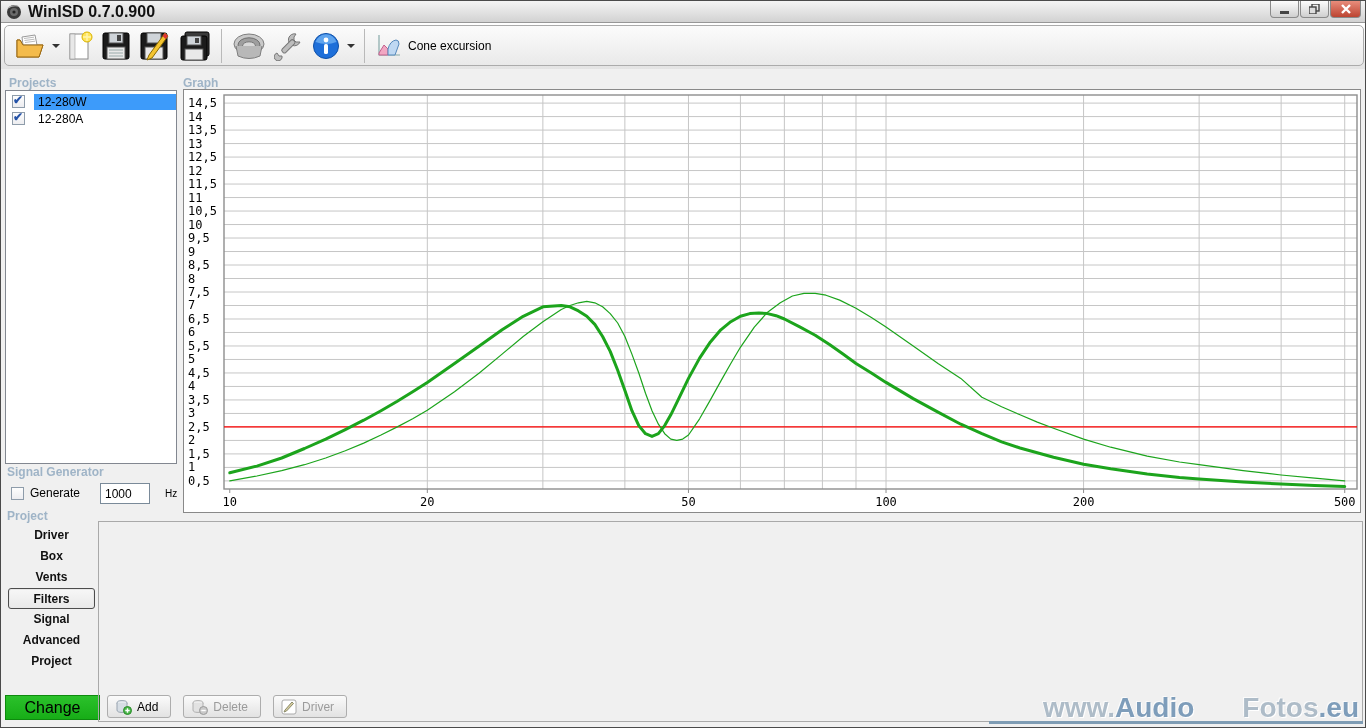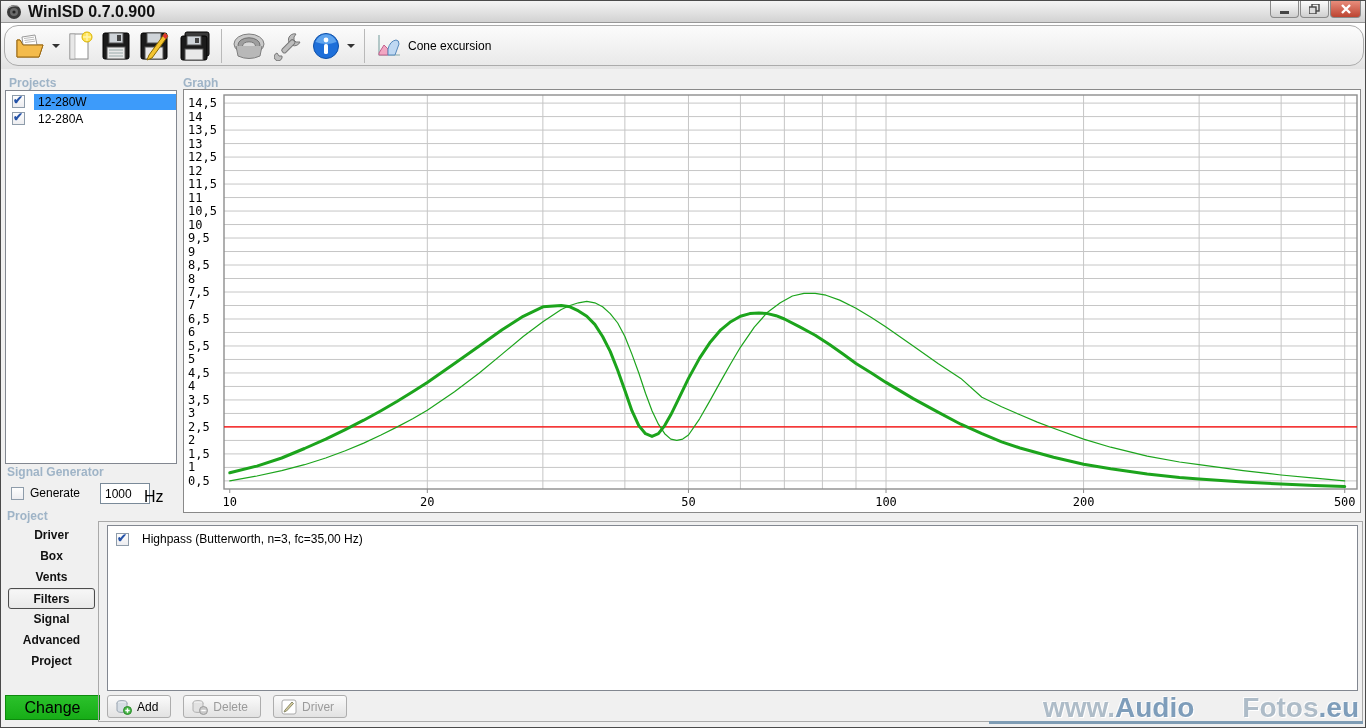--- a/index.html
+++ b/index.html
@@ -16,21 +16,21 @@
   .titlebar .apptitle{font-weight:bold;font-size:16px;margin-left:6px;color:#111;}
   .winbtns{position:absolute;right:4px;top:0;display:flex;}
   .winbtn{width:29px;height:17px;border:1px solid #8a8a8a;border-top:none;
     border-radius:0 0 4px 4px;background:linear-gradient(#FDFDFD,#CFCFCF);
     display:flex;align-items:center;justify-content:center;margin-left:1px;}
   .winbtn.close{width:31px;background:linear-gradient(#E88D7C,#BC4431);}
   
   .toolbar{position:absolute;left:0;top:22px;width:1366px;height:46px;
     background:linear-gradient(#FFFFFF,#E3E3E3);}
   .toolbar-inner{position:absolute;left:3px;top:2px;right:3px;bottom:3px;
-    border:1px solid #ABABAB;border-radius:14px;display:flex;align-items:center;
+    border:1px solid #ABABAB;border-radius:5px;display:flex;align-items:center;
     padding:0 6px;background:linear-gradient(#FCFCFC,#E9E9E9);}
   .tbtn{height:38px;display:flex;align-items:center;justify-content:center;
     padding:0 4px;border-radius:3px;}
   .tb-sep{width:1px;height:34px;background:#B9B9B9;margin:0 6px;}
   .dd-arrow{width:0;height:0;border-left:4px solid transparent;border-right:4px solid transparent;
     border-top:4px solid #333;margin:0 3px;}
   .tb-combo{display:flex;align-items:center;gap:7px;padding:0 4px;font-size:12px;}
   
   .seclabel{position:absolute;font-weight:bold;font-size:12px;color:#9FB4C7;}
   
@@ -42,21 +42,21 @@
   
   .checkbox{display:inline-block;width:13px;height:13px;border:1px solid #8E9CAA;
     background:linear-gradient(#FDFDFD,#EDEDF0);position:relative;flex:none;}
   .checkbox.checked::after{content:"✔";position:absolute;left:0px;top:-3px;
     font-size:12px;color:#2553A8;font-weight:bold;}
   
   .sg-row{position:absolute;left:10px;top:485px;display:flex;align-items:center;}
   .sg-row label{margin-left:6px;font-size:12px;}
   .textinput{position:absolute;left:99px;top:482px;width:50px;height:21px;
     border:1px solid #7a8a99;font-size:12px;padding:2px 4px;font-family:"Liberation Sans",sans-serif;}
-  .sg-unit{position:absolute;left:143px;top:487px;font-size:16px;}
+  .sg-unit{position:absolute;left:164px;top:487px;font-size:10px;}
   
   .projnav{position:absolute;left:0;top:524px;width:101px;}
   .nav-item{height:21px;line-height:21px;text-align:center;font-size:12px;font-weight:600;color:#111;}
   .nav-item.active{border:1px solid #4d4d4d;border-radius:3px;margin:0 7px;
     background:linear-gradient(#F7F7F7,#E9E9E9);box-shadow:inset 0 0 0 1px #e8e8e8;}
   
   .change-btn{position:absolute;left:4px;top:694px;width:95px;height:25px;
     background:linear-gradient(#2BC12B,#17AD17);border:1px solid #0E8A0E;
     display:flex;align-items:center;justify-content:center;font-size:16px;color:#000;}
   
@@ -320,26 +320,20 @@
         <line x1="702.0200674639677" y1="399" x2="702.0200674639677" y2="403" stroke="#8E8E8E" stroke-width="1"></line>
         <text x="702.0200674639677" y="416" font-size="12" font-family="&quot;DejaVu Sans Mono&quot;, monospace" text-anchor="middle" fill="#000">100</text>
         <line x1="899.57463666534" y1="399" x2="899.57463666534" y2="403" stroke="#8E8E8E" stroke-width="1"></line>
         <text x="899.57463666534" y="416" font-size="12" font-family="&quot;DejaVu Sans Mono&quot;, monospace" text-anchor="middle" fill="#000">200</text>
         <line x1="1160.7275719660033" y1="399" x2="1160.7275719660033" y2="403" stroke="#8E8E8E" stroke-width="1"></line>
         <text x="1160.7275719660033" y="416" font-size="12" font-family="&quot;DejaVu Sans Mono&quot;, monospace" text-anchor="middle" fill="#000">500</text>
       </svg>
   </div>
 
   <div id="filters-outer">
-    <div id="filters-list">
-      <div class="filter-item">
-        <span class="checkbox checked"></span>
-        <span class="flabel">Highpass (Butterworth, n=3, fc=35,00 Hz)</span>
-      </div>
-    </div>
     <div class="fbtn-row">
       <div class="fbtn">
         <svg width="17" height="16" viewBox="0 0 17 16">
           <ellipse cx="7" cy="4" rx="5" ry="2.4" fill="#E4E9EE" stroke="#98A4B0"></ellipse>
           <path d="M2 4 V11 a5 2.4 0 0 0 10 0 V4" fill="#D6DDE4" stroke="#98A4B0"></path>
           <circle cx="12.5" cy="11.5" r="4" fill="#49B749" stroke="#2B8A2B"></circle>
           <path d="M12.5 9.3 V13.7 M10.3 11.5 H14.7" stroke="#fff" stroke-width="1.4"></path>
         </svg>
         <span>Add</span>
       </div>

